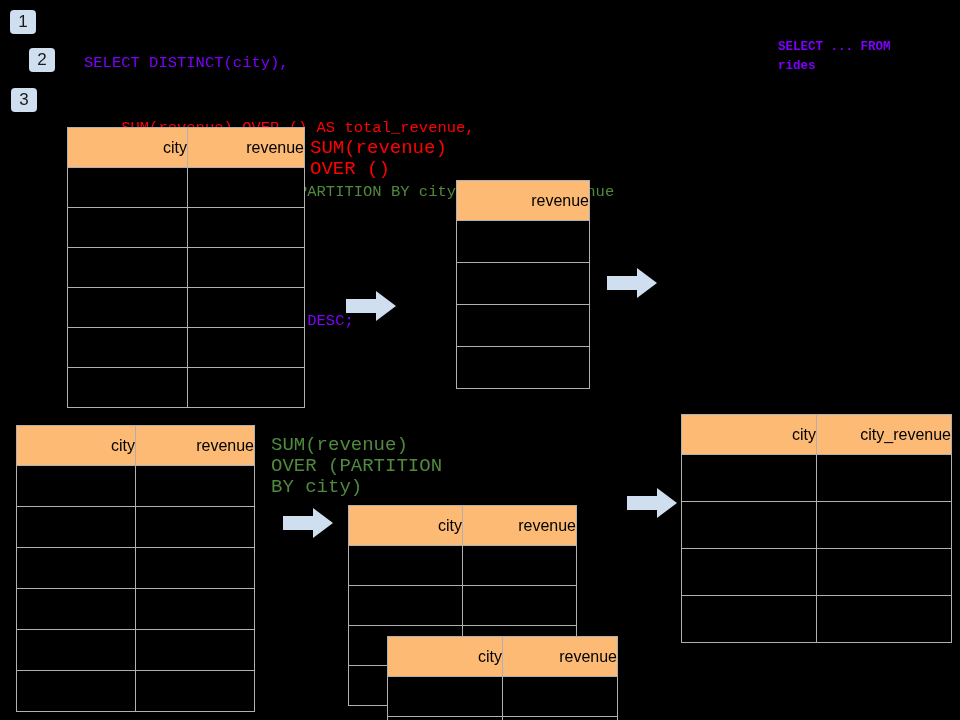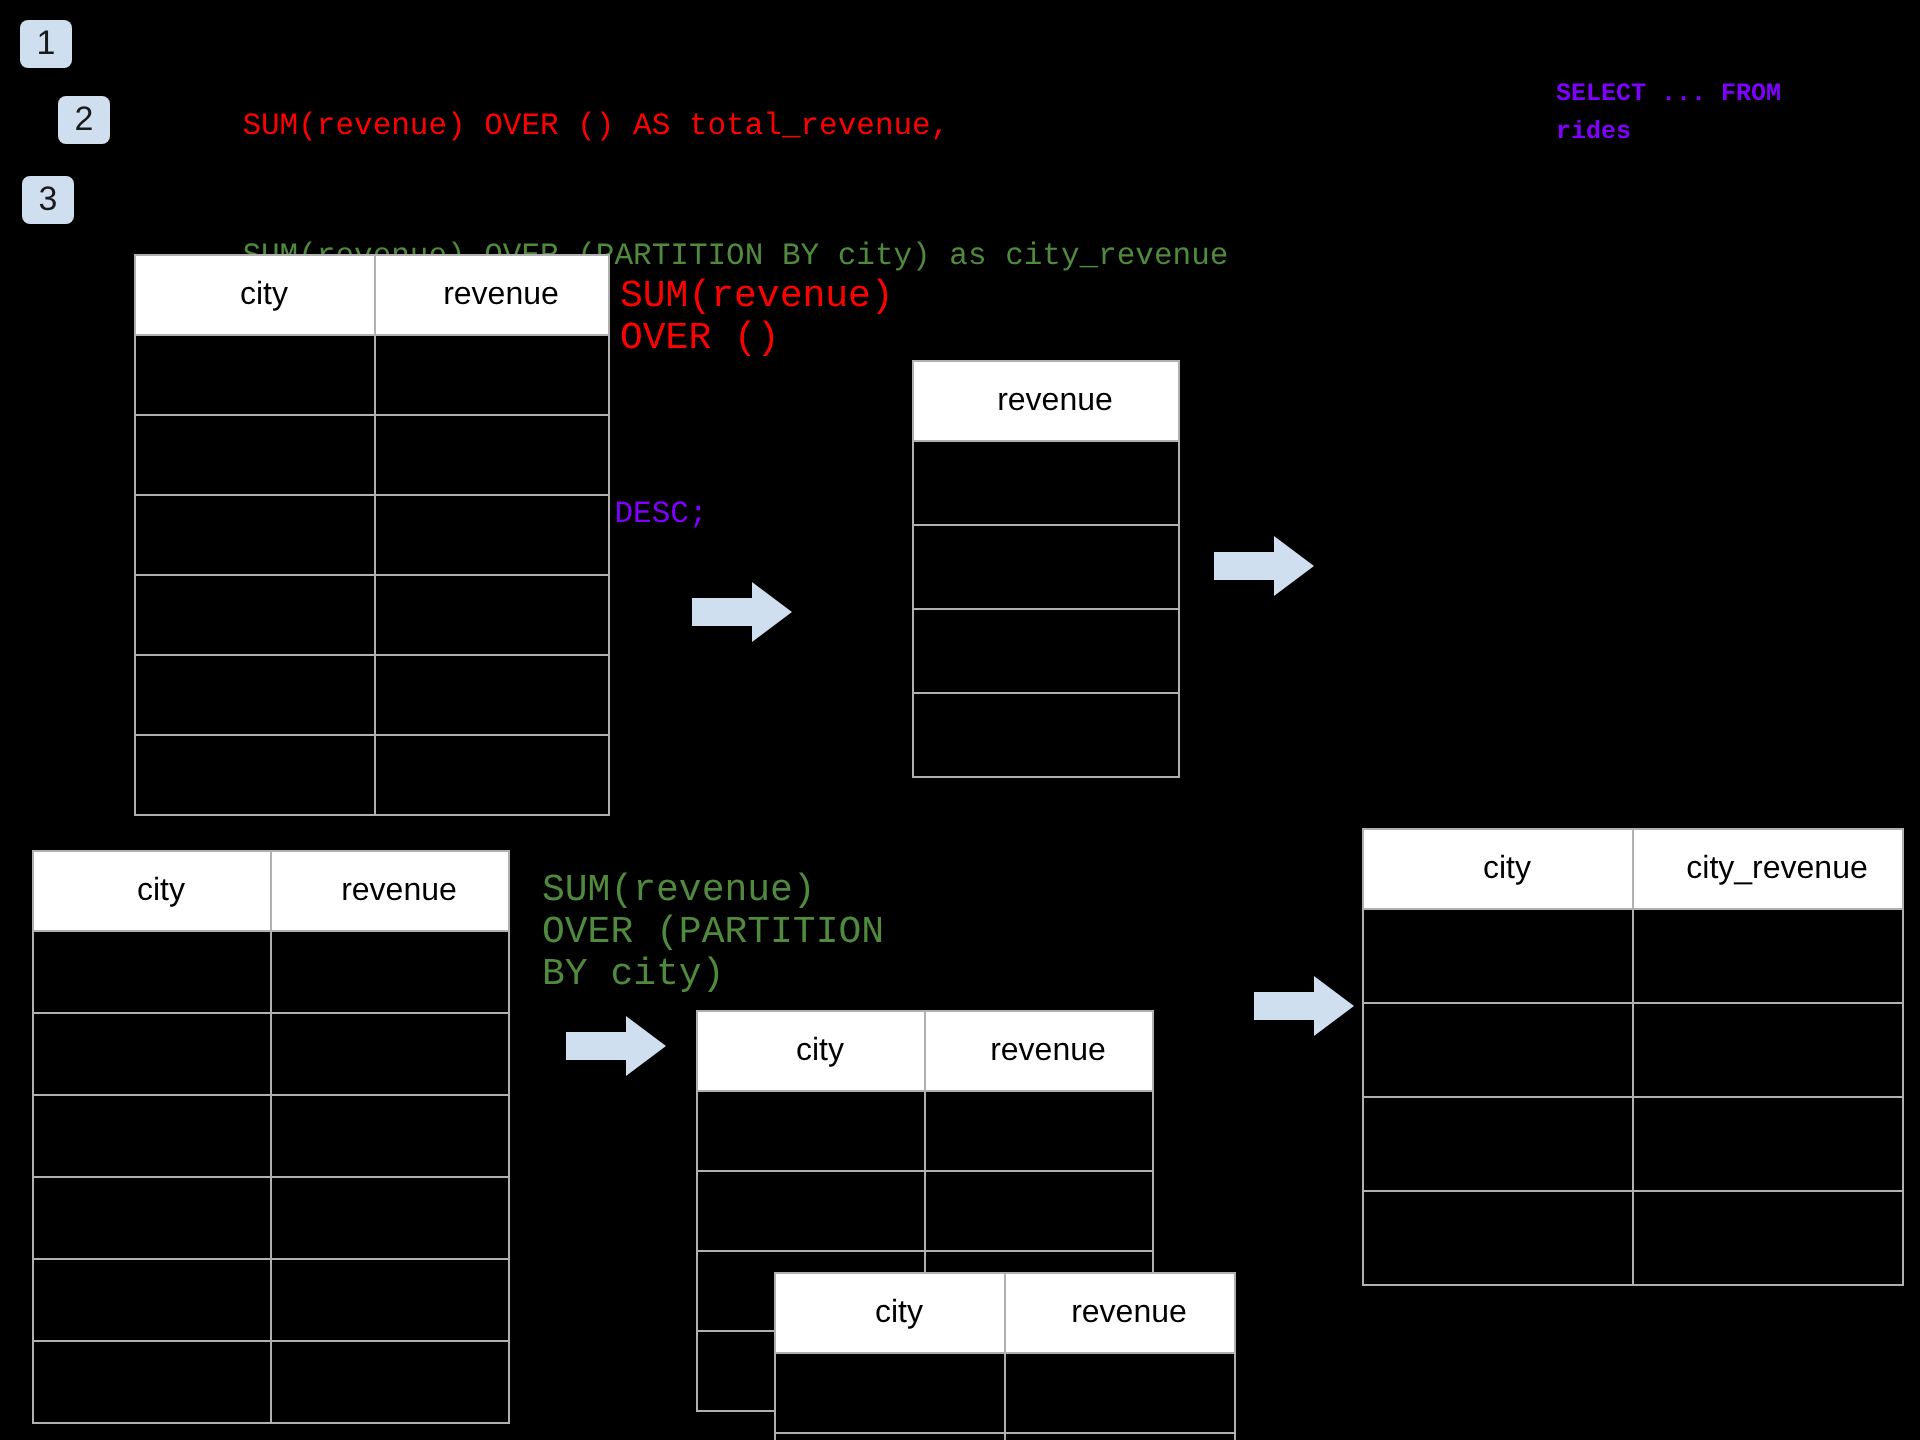--- a/index.html
+++ b/index.html
@@ -68,26 +68,26 @@
     border-collapse: collapse;
     table-layout: fixed;
     background: #000000;
   }
   .tbl th, .tbl td {
     border: 1px solid #b0b0b0;
     padding: 0;
     margin: 0;
   }
   .tbl th {
-    background: #ffffff;
+    background: #fdba74;
     color: #000000;
     font-family: "Liberation Sans", sans-serif;
     font-weight: normal;
     font-size: 16px;
-    text-align: center;
+    text-align: right;
     padding: 0 0 0 9px;
     height: 40px;
     box-sizing: border-box;
   }
   .tbl td {
     background: #000000;
     height: 40px;
     box-sizing: border-box;
   }
 
@@ -99,20 +99,21 @@
 </head>
 <body>
 
 <div id="canvas">
 
   <div class="step-badge" style="left:10px; top:10px;">1</div>
   <div class="step-badge" style="left:29px; top:48px;">2</div>
   <div class="step-badge" style="left:11px; top:88px;">3</div>
 
   <div class="sql-block" style="left:84px; top:10px;">
+    <span class="sql-line c-purple">SELECT DISTINCT(city),</span>
     <span class="sql-line c-red">    SUM(revenue) OVER () AS total_revenue,</span>
     <span class="sql-line c-green">    SUM(revenue) OVER (PARTITION BY city) as city_revenue</span>
     <span class="sql-line c-purple">  FROM rides</span>
     <span class="sql-line c-purple">  ORDER by city_revenue DESC;</span>
   </div>
 
   <div class="annot-small" style="left:778px; top:38px;">SELECT ... FROM
 rides</div>
 
   <div class="annot c-red" style="left:310px; top:138px;">SUM(revenue)

